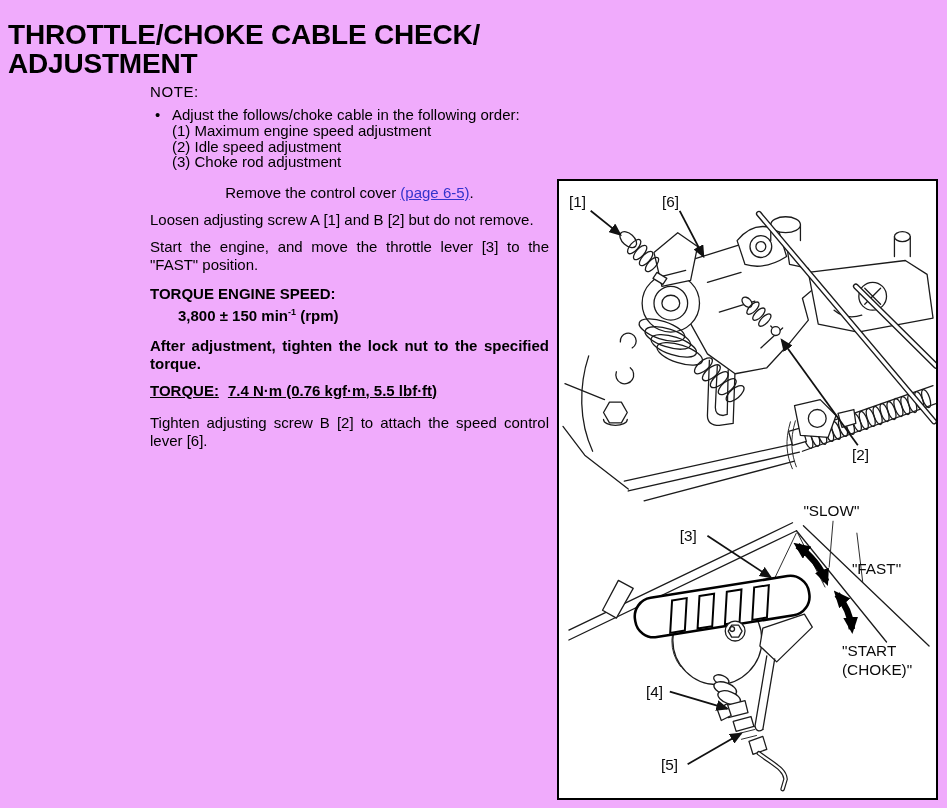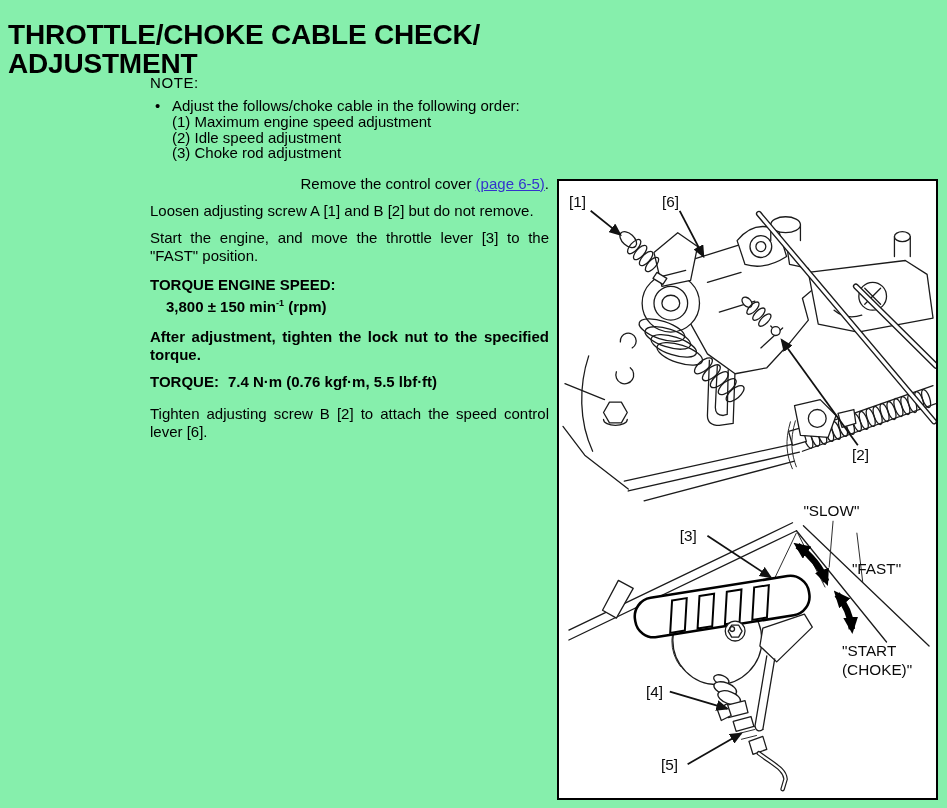--- a/index.html
+++ b/index.html
@@ -1,32 +1,32 @@
 <!DOCTYPE html>
 <html><head>
 <meta charset="utf-8">
 <style>
   html,body{margin:0;padding:0;background:#ffffff;}
   body{width:947px;height:808px;position:relative;font-family:"Liberation Sans",sans-serif;color:#000;overflow:hidden;}
-  .page{position:absolute;inset:0;background:#86efac;}
+  .page{position:absolute;inset:0;background:#f0abfc;}
   .title{position:absolute;left:8px;top:1px;font-size:28px;font-weight:bold;line-height:29px;letter-spacing:-0.2px;white-space:nowrap;}
   .title span{display:block;}
-  .content{position:absolute;left:150px;top:74px;width:399px;font-size:15px;line-height:18px;}
+  .content{position:absolute;left:150px;top:83px;width:399px;font-size:15px;line-height:18px;}
   .note-label{line-height:17px;letter-spacing:0.6px;}
   .note-row{display:flex;margin-top:6px;line-height:17px;}
   .bullet{width:17px;padding-left:5px;flex:0 0 auto;}
   .note-intro{white-space:nowrap;}
   .note-steps div{line-height:15.5px;margin-left:22px;white-space:nowrap;}
   .para{margin:9px 0 0 0;text-align:justify;}
-  .para.single{text-align:right;}
+  .para.single{text-align:center;}
   .mt14{margin-top:14px;}
   .mt11{margin-top:11px;}
   .mt12{margin-top:12px;font-weight:bold;}
   .bold{font-weight:bold;}
-  .spec-value{margin-left:16px;}
+  .spec-value{margin-left:28px;}
   .sup{font-size:9px;vertical-align:super;}
   .torque-value{margin-left:9px;}
   .link{color:#3333cc;text-decoration:underline;cursor:pointer;}
   .figure-frame{position:absolute;left:557px;top:179px;width:381px;height:621px;border:2px solid #000;box-sizing:border-box;background:#fff;}
   .figure-frame svg{display:block;}
   svg text{font-family:"Liberation Sans",sans-serif;font-size:15.5px;fill:#0a0a0a;}
   .ln{stroke:#1b1b1b;stroke-width:1.3;fill:none;stroke-linecap:round;stroke-linejoin:round;}
   .lnw{stroke:#1b1b1b;stroke-width:1.3;fill:#fff;stroke-linejoin:round;}
   .thin{stroke:#2a2a2a;stroke-width:1;fill:none;}
   .lead{stroke:#111;stroke-width:1.8;fill:none;}
@@ -63,21 +63,21 @@
     <p class="para">Loosen adjusting screw A [1] and B [2] but do not remove.</p>
     <p class="para">Start the engine, and move the throttle lever [3] to the "FAST" position.</p>
 
     <div class="bold mt11">
       <div>TORQUE ENGINE SPEED:</div>
       <div class="spec-value"><span>3,800 ± 150 min</span><span class="sup">-1</span><span> (rpm)</span></div>
     </div>
 
     <p class="para mt12">After adjustment, tighten the lock nut to the specified torque.</p>
 
-    <div class="bold" style="margin-top:9px;"><span>TORQUE:</span><span class="torque-value">7.4 N·m (0.76 kgf·m, 5.5 lbf·ft)</span></div>
+    <div class="bold" style="margin-top:9px;text-decoration:underline;"><span>TORQUE:</span><span class="torque-value">7.4 N·m (0.76 kgf·m, 5.5 lbf·ft)</span></div>
 
     <p class="para mt14">Tighten adjusting screw B [2] to attach the speed control lever [6].</p>
   </div>
 
   <div class="figure-frame">
     <svg width="377" height="617" viewBox="0 0 381 621" preserveAspectRatio="none">
       <defs>
         <marker id="ah" markerUnits="userSpaceOnUse" markerWidth="13" markerHeight="11" viewBox="0 0 13 11" refX="11" refY="5.5" orient="auto-start-reverse">
             <path d="M0 0 L13 5.5 L0 11 Z" fill="#111"></path>
           </marker>

